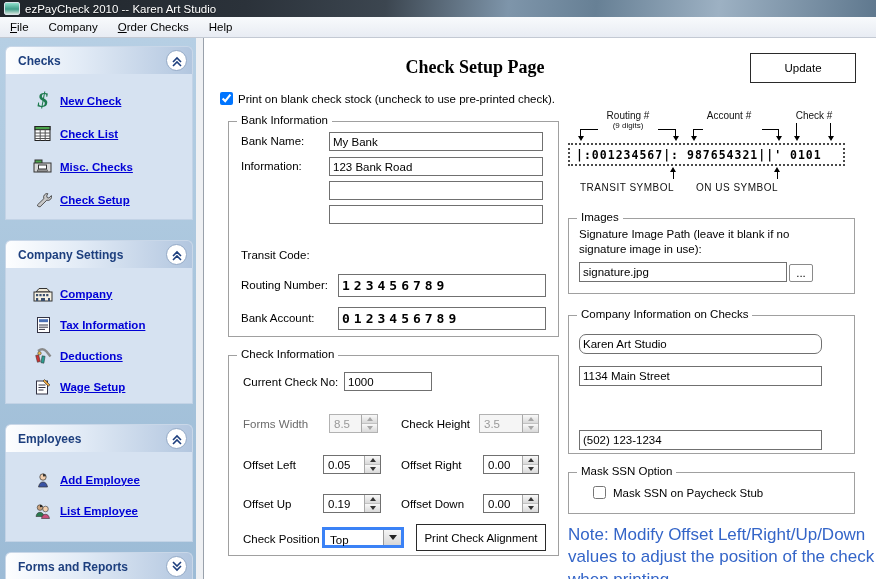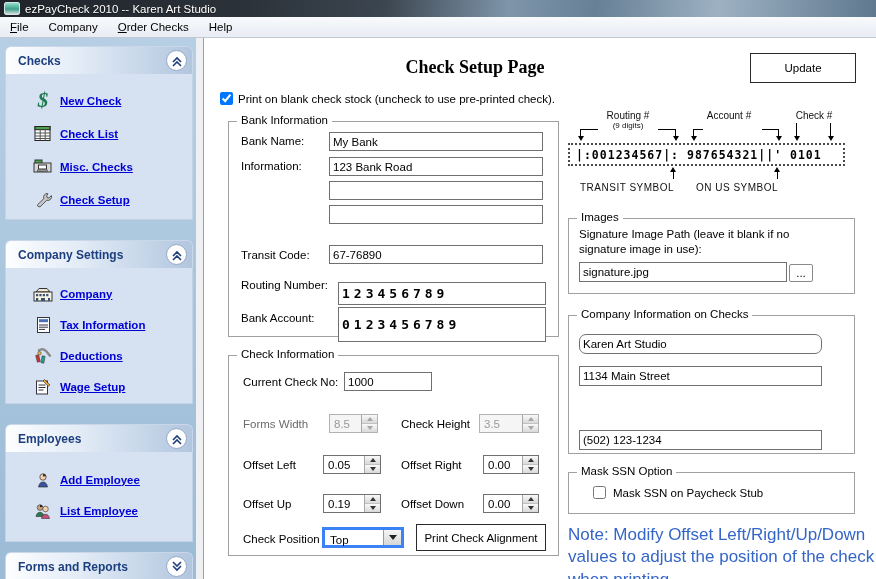--- a/index.html
+++ b/index.html
@@ -272,25 +272,24 @@
 
 <div class="groupbox" style="left:228px;top:121px;width:331px;height:216px;">
   <span class="legend">Bank Information</span>
   <span class="flabel" style="left:12px;top:13px;">Bank Name:</span>
   <input class="tinput" style="left: 100px; top: 10px; width: 214px;" value="My Bank">
   <span class="flabel" style="left:12px;top:38px;">Information:</span>
   <input class="tinput" style="left: 100px; top: 35px; width: 214px;" value="123 Bank Road">
   <input class="tinput" style="left: 100px; top: 59px; width: 214px;" value="">
   <input class="tinput" style="left: 100px; top: 83px; width: 214px;" value="">
   <span class="flabel" style="left:12px;top:127px;">Transit Code:</span>
-  <input class="tinput" style="left: 100px; top: 123px; width: 214px;" value="67-76890">
   <span class="flabel" style="left:12px;top:157px;">Routing Number:</span>
-  <input class="tinput micr-input" style="left: 109px; top: 160px; width: 208px; height: 23px;" value="123456789">
+  <input class="tinput micr-input" style="left: 109px; top: 152px; width: 208px; height: 23px;" value="123456789">
   <span class="flabel" style="left:12px;top:190px;">Bank Account:</span>
-  <input class="tinput micr-input" style="left: 109px; top: 185px; width: 208px; height: 35px;" value="0123456789">
+  <input class="tinput micr-input" style="left: 109px; top: 185px; width: 208px; height: 23px;" value="0123456789">
 </div>
 
 <div class="groupbox" style="left:228px;top:355px;width:331px;height:201px;">
   <span class="legend">Check Information</span>
 
   <span class="flabel" style="left:14px;top:20px;">Current Check No:</span>
   <input class="tinput" style="left: 115px; top: 16px; width: 88px;" value="1000">
 
   <span class="flabel" style="left:14px;top:62px;color:#6b6b6b;">Forms Width</span>
   <div class="spin disabled" style="left:100px;top:58px;width:49px;">

